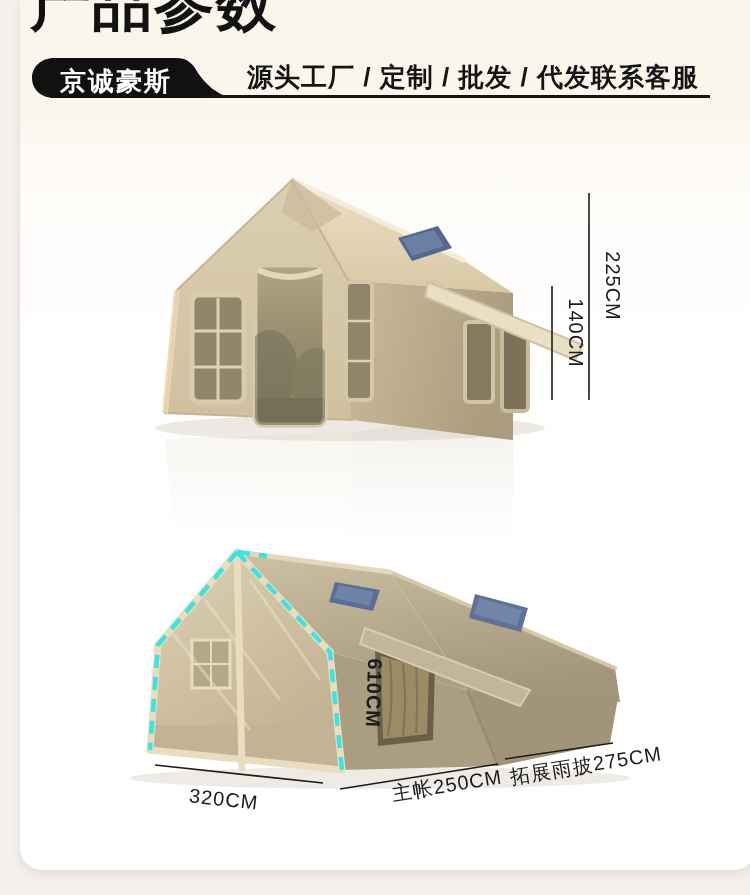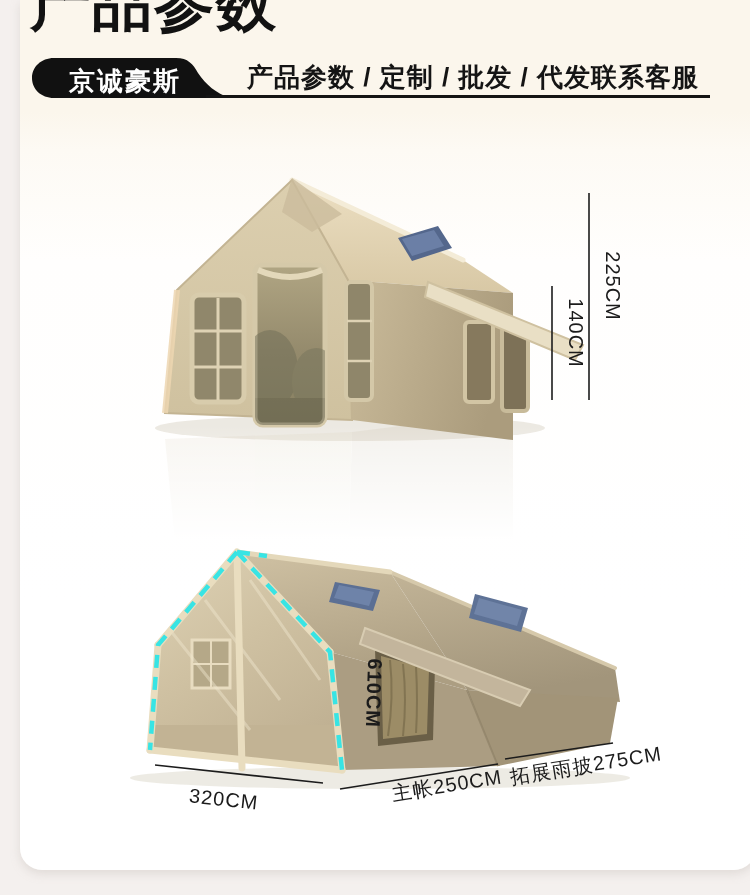--- a/index.html
+++ b/index.html
@@ -17,21 +17,21 @@
     box-shadow:0 4px 10px rgba(190,180,175,.35);
   }
   .page-title{
     position:absolute;left:10px;top:-26px;
     font-size:60px;line-height:1;font-weight:900;color:#121212;
     letter-spacing:2px;white-space:nowrap;
   }
   .brand-badge{position:absolute;left:10px;top:57px;width:200px;height:42px;}
   .brand-badge svg{display:block;}
   .brand-badge .brand-text{
-    position:absolute;left:30px;top:7px;width:130px;text-align:center;
+    position:absolute;left:30px;top:7px;width:130px;
     font-size:26px;font-weight:800;color:#ffffff;letter-spacing:2px;white-space:nowrap;
   }
   .tagline{
     position:absolute;left:216px;top:60px;width:474px;
     font-size:26px;font-weight:800;color:#141414;
     text-align:center;white-space:nowrap;letter-spacing:1px;
   }
   .rule{
     position:absolute;left:186px;top:95px;width:504px;height:3px;background:#141414;
   }
@@ -49,21 +49,21 @@
 
   <div class="page-title">产品参数</div>
 
   <div class="brand-badge">
     <svg width="200" height="42" viewBox="0 0 200 42">
       <path d="M24,1 H146 C158,1 163,7 168,16 C176,28 186,36 200,41 L24,41 C11,41 2,32 2,21 C2,10 11,1 24,1 Z" fill="#111111"></path>
     </svg>
     <div class="brand-text">京诚豪斯</div>
   </div>
 
-  <div class="tagline">产品参数 / 定制 / 批发 / 代发联系客服</div>
+  <div class="tagline">源头工厂 / 定制 / 批发 / 代发联系客服</div>
   <div class="rule"></div>
 
   <svg class="figure fig1" width="708" height="420" viewBox="0 0 708 420">
     <defs>
       <linearGradient id="roof1" x1="0" y1="0" x2="0" y2="1">
         <stop offset="0" stop-color="#ecdfc2"></stop>
           <stop offset="1" stop-color="#d8c8a5"></stop>
       </linearGradient>
       <linearGradient id="face1" x1="0" y1="0" x2="0" y2="1">
         <stop offset="0" stop-color="#dccfaf"></stop>

